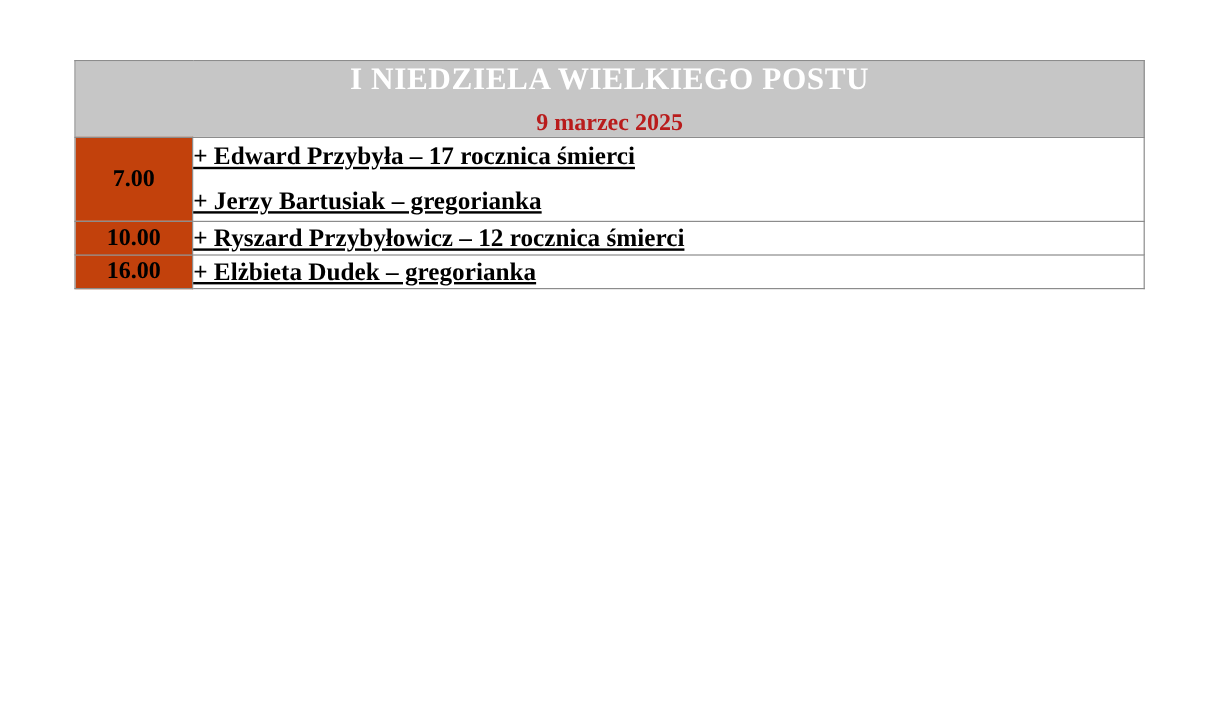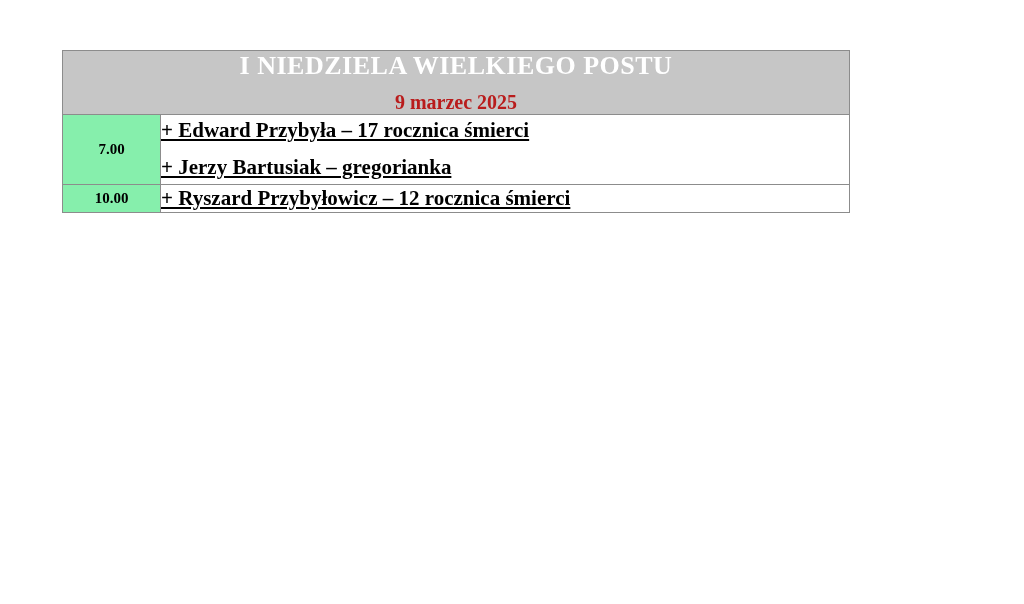--- a/index.html
+++ b/index.html
@@ -17,21 +17,21 @@
   .page {
     position: relative;
     width: 1024px;
     height: 604px;
     background: #ffffff;
   }
   .mass-table {
     position: absolute;
     left: 62px;
     top: 50px;
-    width: 788px;
+    width: 892px;
     border-collapse: collapse;
     table-layout: fixed;
   }
   .mass-table td {
     border: 1px solid #8c8c8c;
     vertical-align: middle;
     padding: 0;
   }
   
   .header-cell {
@@ -50,22 +50,22 @@
   .header-date {
     font-size: 20px;
     font-weight: bold;
     color: #b91c1c;
     margin-top: 10px;
   }
   
   .time-cell {
     width: 98px;
     text-align: center;
-    background: #86efac;
-    font-size: 15px;
+    background: #c2410c;
+    font-size: 20px;
     font-weight: bold;
     padding: 6px 4px;
   }
   
   .int-cell {
     background: #ffffff;
     padding: 8px 10px 8px 14px;
   }
   .int-line {
     font-size: 21px;
@@ -125,18 +125,24 @@
 
 
       <tr>
         <td class="time-cell">10.00</td>
         <td class="int-cell single-line">
           <div class="int-line">+ Ryszard Przybyłowicz – 12 rocznica śmierci</div>
         </td>
       </tr>
 
 
+      <tr>
+        <td class="time-cell">16.00</td>
+        <td class="int-cell single-line">
+          <div class="int-line">+ Elżbieta Dudek – gregorianka</div>
+        </td>
+      </tr>
 
 
     </tbody>
   </table>
 
 </div>
 
 </body></html>

